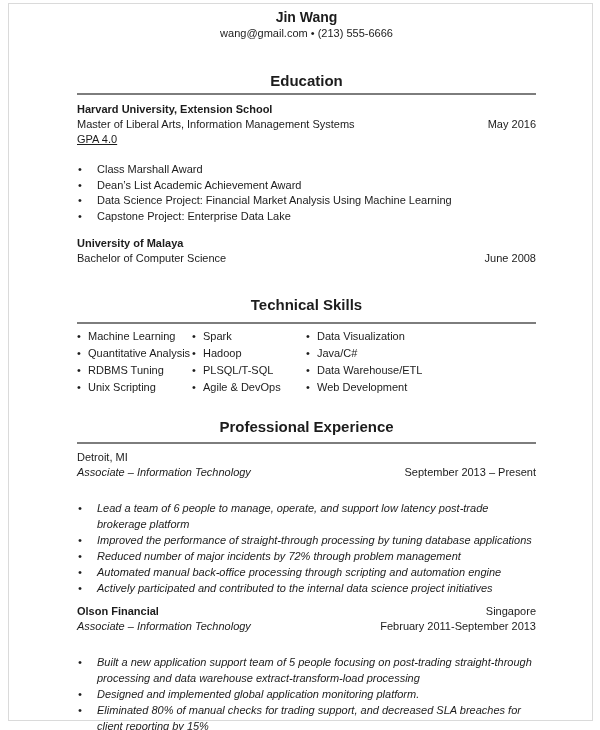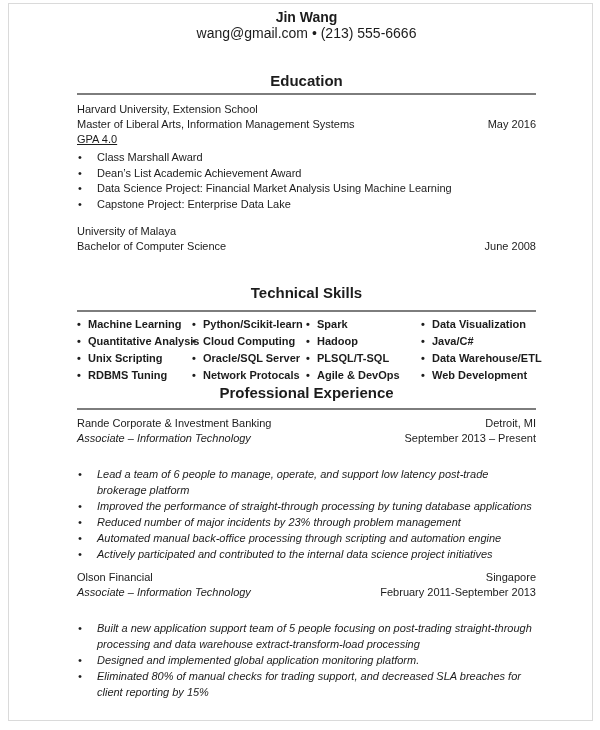--- a/index.html
+++ b/index.html
@@ -25,54 +25,54 @@
     width: 459px;
   }
   .name {
     text-align: center;
     font-weight: bold;
     font-size: 14px;
     line-height: 18px;
   }
   .contact {
     text-align: center;
-    font-size: 14px;
+    font-size: 11px;
     line-height: 15px;
   }
   h2.section-title {
     text-align: center;
     font-size: 15px;
     font-weight: bold;
     line-height: 17px;
   }
   .section-title.edu { margin-top: 31px; }
   .section-title.skl { margin-top: 30px; }
-  .section-title.exp { }
+  .section-title.exp { margin-top: 22px; }
   .rule {
     height: 2px;
     background: #7d7d7d;
     margin-top: 4px;
   }
   .rule.skl-rule { margin-top: 9px; }
   .rule.exp-rule { margin-top: 7px; }
   .school { margin-top: 7px; }
   .school-2 { margin-top: 12px; }
-  .org-name { font-weight: normal; line-height: 15px; }
+  .org-name { font-weight: bold; line-height: 15px; }
   .row {
     display: flex;
     justify-content: space-between;
     align-items: baseline;
     line-height: 15px;
     gap: 7px;
   }
   .role { font-style: italic; }
   .dates { font-style: normal; white-space: nowrap; }
   .gpa { line-height: 15px; text-decoration: underline; }
   ul { list-style: none; }
-  ul.bullets { margin-top: 3px; }
+  ul.bullets { margin-top: 15px; }
   ul.bullets li {
     position: relative;
     padding-left: 20px;
     line-height: 15.5px;
   }
   ul.bullets li::before {
     content: "\2022";
     position: absolute;
     left: 1px; top: 0;
   }
@@ -85,21 +85,20 @@
     margin-top: 4px;
   }
   .skills-grid ul { width: 115px; }
   .skills-grid ul:nth-child(2) { width: 114px; }
   .skills-grid ul:last-child { width: 115px; }
   .skills-grid li {
     position: relative;
     padding-left: 11px;
     line-height: 17px;
     white-space: nowrap;
-    font-weight: bold;
   }
   .skills-grid li::before {
     content: "\2022";
     position: absolute;
     left: 0; top: 0;
   }
 </style>
 </head>
 <body>
 
@@ -140,28 +139,22 @@
     </div>
   </section>
 
   <section>
     <h2 class="section-title skl">Technical Skills</h2>
     <div class="rule skl-rule"></div>
     <div class="skills-grid">
       <ul>
           <li>Machine Learning</li>
           <li>Quantitative Analysis</li>
+          <li>RDBMS Tuning</li>
           <li>Unix Scripting</li>
-          <li>RDBMS Tuning</li>
-        </ul>
-      <ul>
-          <li>Python/Scikit-learn</li>
-          <li>Cloud Computing</li>
-          <li>Oracle/SQL Server</li>
-          <li>Network Protocals</li>
         </ul>
       <ul>
           <li>Spark</li>
           <li>Hadoop</li>
           <li>PLSQL/T-SQL</li>
           <li>Agile &amp; DevOps</li>
         </ul>
       <ul>
           <li>Data Visualization</li>
           <li>Java/C#</li>
@@ -170,31 +163,30 @@
         </ul>
     </div>
   </section>
 
   <section>
     <h2 class="section-title exp">Professional Experience</h2>
     <div class="rule exp-rule"></div>
 
     <article class="job">
       <div class="row">
-        <span class="org-name">Rande Corporate &amp; Investment Banking</span>
         <span class="dates">Detroit, MI</span>
       </div>
       <div class="row">
         <span class="role">Associate – Information Technology</span>
         <span class="dates">September 2013 – Present</span>
       </div>
       <ul class="bullets">
           <li>Lead a team of 6 people to manage, operate, and support low latency post-trade brokerage platform</li>
           <li>Improved the performance of straight-through processing by tuning database applications</li>
-          <li>Reduced number of major incidents by 23% through problem management</li>
+          <li>Reduced number of major incidents by 72% through problem management</li>
           <li>Automated manual back-office processing through scripting and automation engine</li>
           <li>Actively participated and contributed to the internal data science project initiatives</li>
         </ul>
     </article>
 
     <article class="job job-2">
       <div class="row">
         <span class="org-name">Olson Financial</span>
         <span class="dates">Singapore</span>
       </div>

